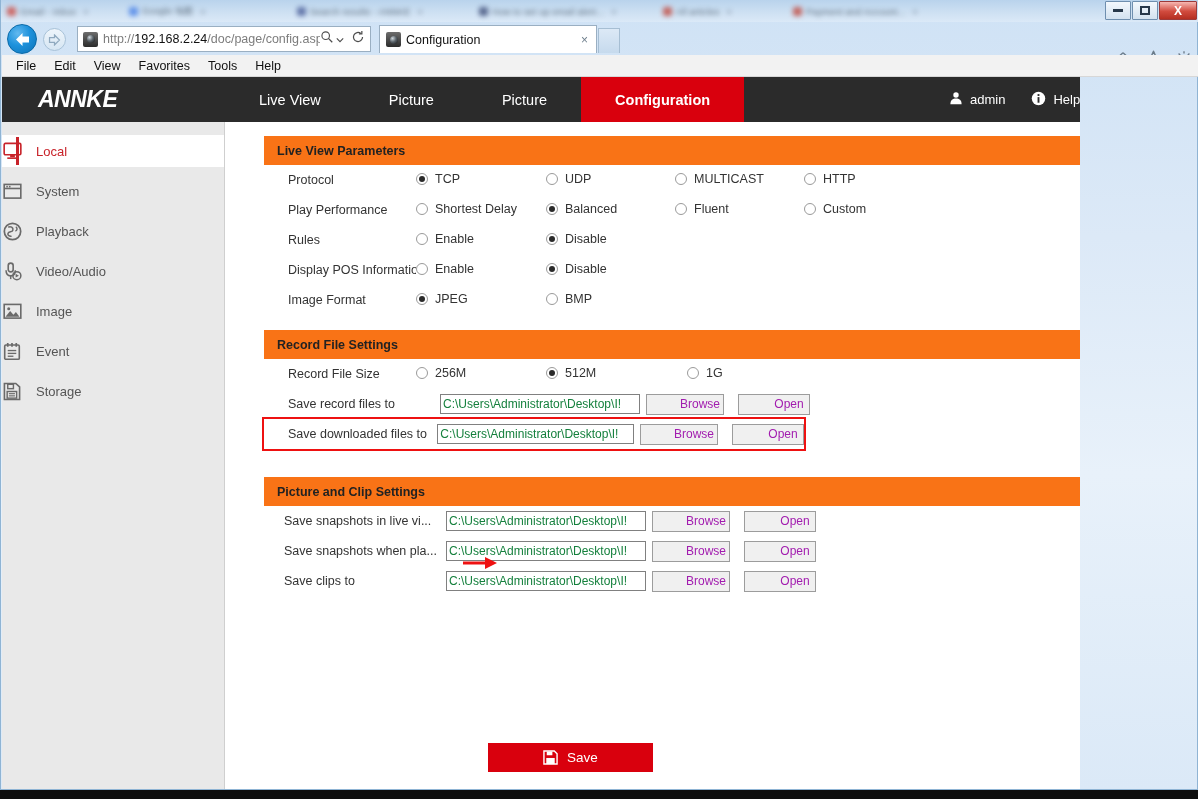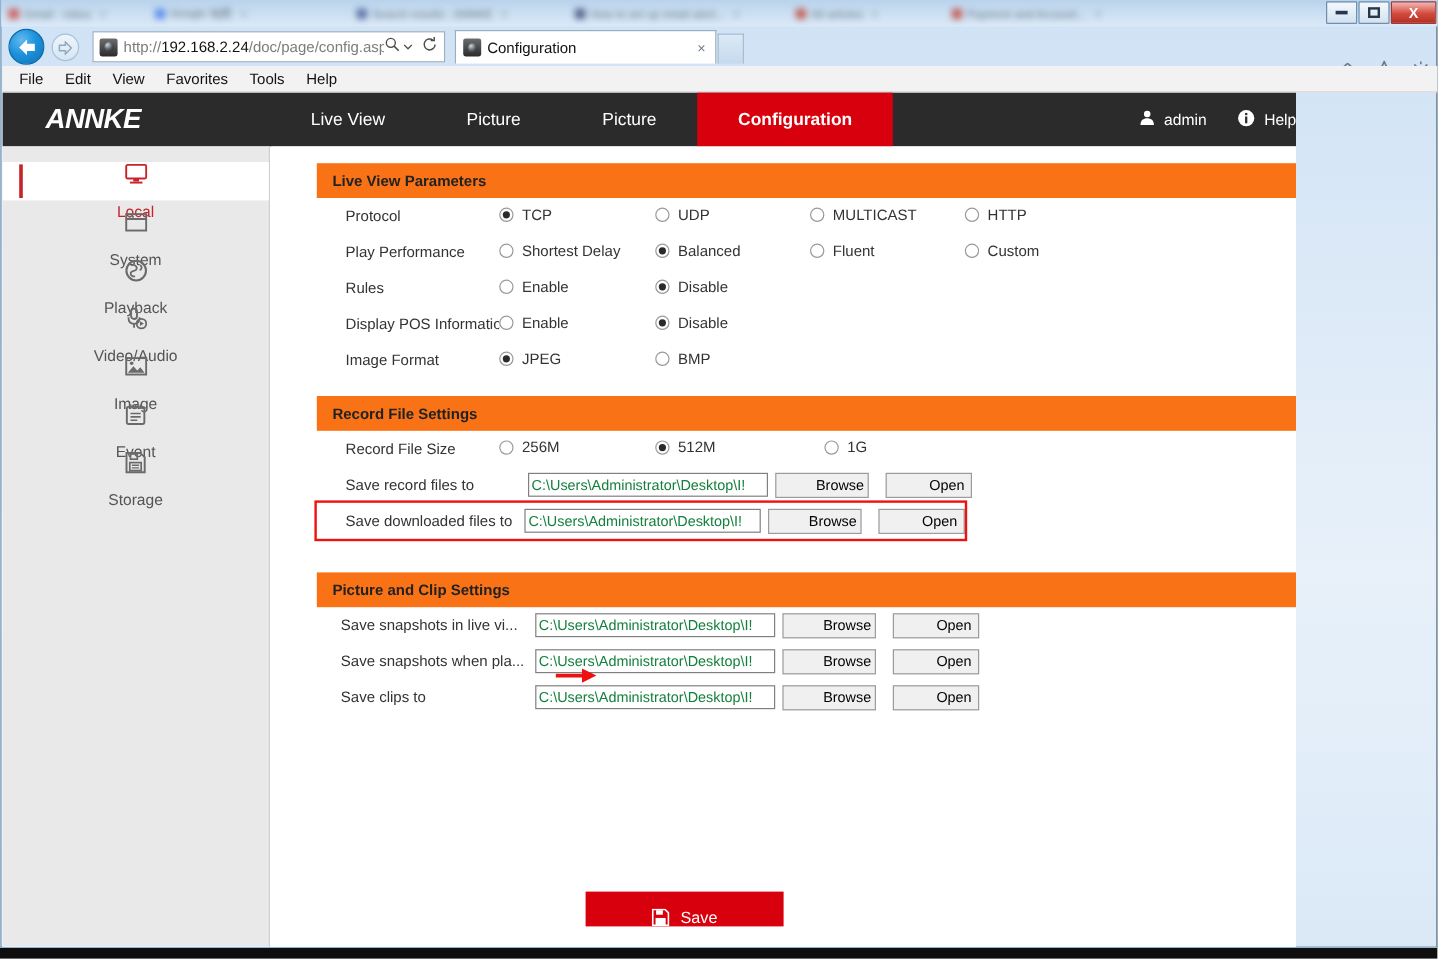--- a/index.html
+++ b/index.html
@@ -176,21 +176,20 @@
     background:#e9e9e9;
     border-right:1px solid #cfcfcf;
     padding-top:13px;
   }
   .side-item{
     height:32px; display:flex; align-items:center;
     gap:14px;
     font-size:13px; color:#555555;
     position:relative;
     margin-bottom:8px;
-    flex-direction:column;
   }
   .side-item.active{
     background:#ffffff; color:#c8232a; font-weight:normal;
   }
   .side-item.active::before{
     content:""; position:absolute; left:14px; top:2px;
     width:3px; height:28px; background:#c8232a;
   }
   .side-ico{ width:20px; height:20px; display:flex; align-items:center; justify-content:center; flex:none;}
 
@@ -230,42 +229,42 @@
     border:1px solid #808080; background:#ffffff;
     font-size:12px; color:#15803d;
     padding:0 2px; line-height:18px;
     white-space:nowrap; overflow:hidden;
     font-family:"Liberation Sans", sans-serif;
   }
   .btn{
     height:21px; min-width:78px;
     border:1px solid #9c9c9c;
     background:#f0f0f0;
-    font-size:12px; color:#000000;
+    font-size:12px; color:#a21caf;
     display:flex; align-items:center; justify-content:center;
     margin-left:6px;
     padding-left:30px;
   }
   .btn.open{ min-width:72px; margin-left:14px; }
 
   .highlight-row{
     outline:2px solid #ee1111;
     outline-offset:0px;
     position:relative;
   }
 
   #red-arrow{
     position:absolute; left:237px; top:433px; width:34px; height:16px;
   }
 
   #save-btn{
     position:absolute; left:262px; top:621px;
     width:165px; height:29px;
     background:#d9000d; color:#ffffff;
-    display:flex; align-items:flex-end; justify-content:center; gap:9px;
+    display:flex; align-items:center; justify-content:center; gap:9px;
     font-size:13.5px;
   }
 </style>
 </head>
 <body>
 
 <div id="desktop"></div>
 
 <div id="browser-window">
 

